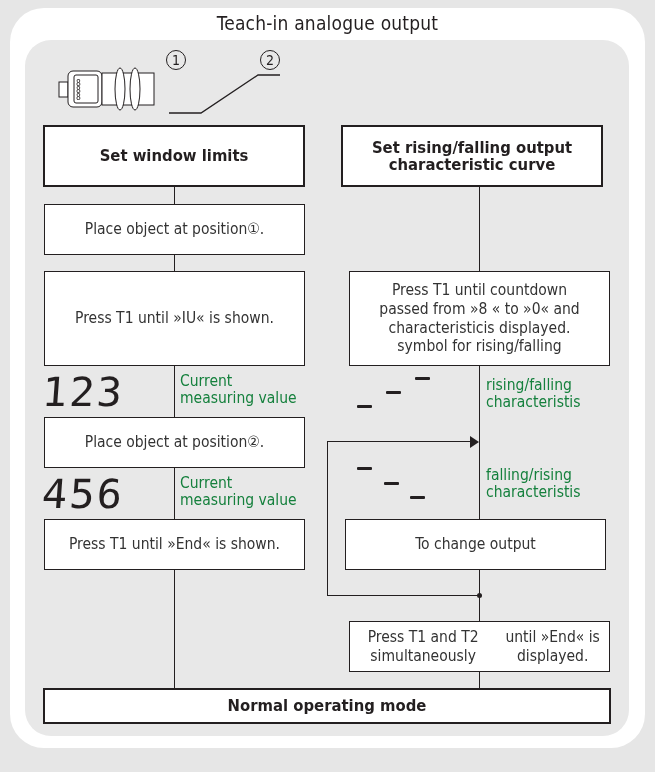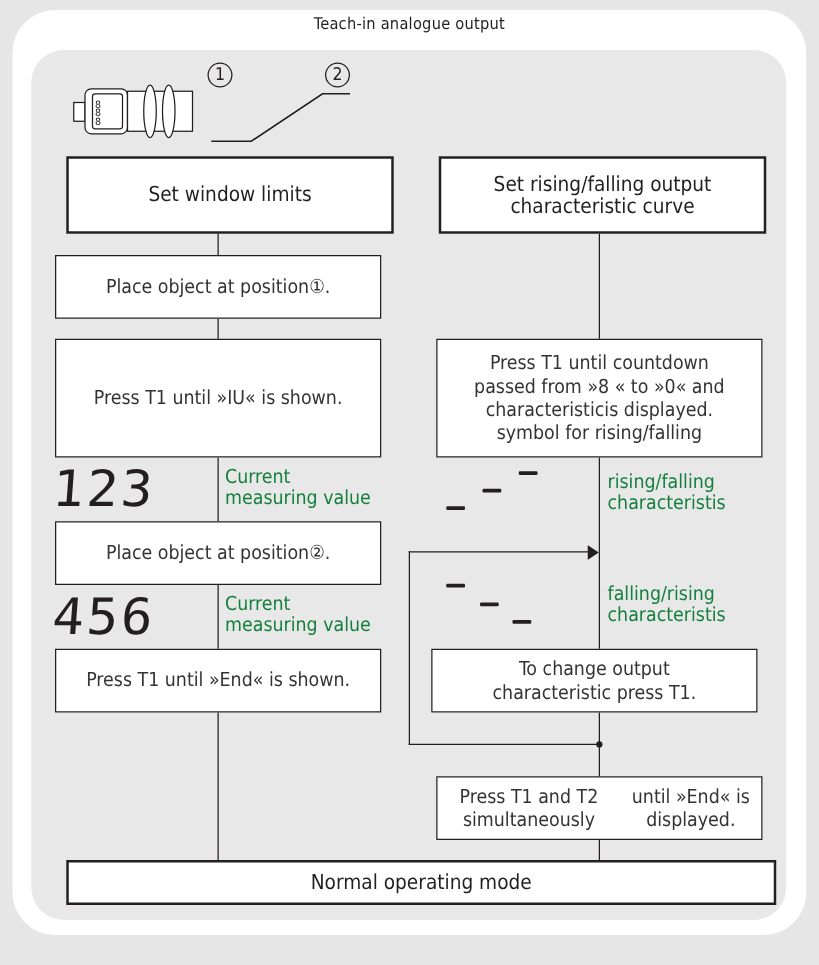--- a/index.html
+++ b/index.html
@@ -1,23 +1,23 @@
 <!DOCTYPE html>
 <html><head>
 <meta charset="utf-8">
 <style>
   html,body{margin:0;padding:0;}
   body{width:655px;height:772px;background:#e6e6e6;position:relative;overflow:hidden;
        font-family:"DejaVu Sans Condensed","DejaVu Sans",sans-serif;color:#231f20;}
   .card{position:absolute;left:10px;top:8px;width:635px;height:740px;background:#fff;border-radius:34px;}
-  .title{position:absolute;left:0;top:12px;width:655px;text-align:center;font-size:13px;letter-spacing:0.2px;}
+  .title{position:absolute;left:0;top:12px;width:655px;text-align:center;font-size:19px;letter-spacing:0.2px;}
   .panel{position:absolute;left:25px;top:40px;width:604px;height:696px;background:#e8e8e8;border-radius:26px;}
   .box{position:absolute;background:#fff;border:1.3px solid #231f20;box-sizing:border-box;
        display:flex;align-items:center;justify-content:center;text-align:center;font-size:15.5px;line-height:1.15;color:#333;}
-  .box.bold{border-width:2.5px;font-weight:normal;font-size:16.5px;color:#231f20;margin-left:10px;}
+  .box.bold{border-width:2.5px;font-weight:bold;font-size:16.5px;color:#231f20;}
   .vline{position:absolute;width:1.3px;background:#231f20;}
   .hline{position:absolute;height:1.3px;background:#231f20;}
   .lbl{position:absolute;font-size:15.5px;line-height:1.1;color:#15803d;}
   .seg{position:absolute;font-family:"DejaVu Sans Mono",monospace;}
   .dash{position:absolute;width:15px;height:3px;background:#231f20;border-radius:1px;}
   .circ{position:absolute;width:20px;height:20px;border:1.3px solid #231f20;border-radius:50%;
         font-size:14px;display:flex;align-items:center;justify-content:center;box-sizing:border-box;}
 </style>
 </head>
 <body>
@@ -99,21 +99,20 @@
   <div class="dash" style="left:384px;top:482px"></div>
   <div class="dash" style="left:410px;top:496px"></div>
 </div>
 <div class="lbl" style="left:486px;top:467px">
   <div>falling/rising</div>
   <div>characteristis</div>
 </div>
 
 <div class="box" style="left:345px;top:519px;width:261px;height:51px;flex-direction:column;line-height:1.2">
   <div>To change output</div>
-  <div>characteristic press T1.</div>
 </div>
 
 <div class="box" style="left:349px;top:621px;width:261px;height:51px;flex-direction:row;line-height:1.2">
   <div>Press T1 and T2 simultaneously</div>
   <div>until »End« is displayed.</div>
 </div>
 
 <div class="box bold" style="left:43px;top:688px;width:568px;height:36px">Normal operating mode</div>
 
 </body></html>

